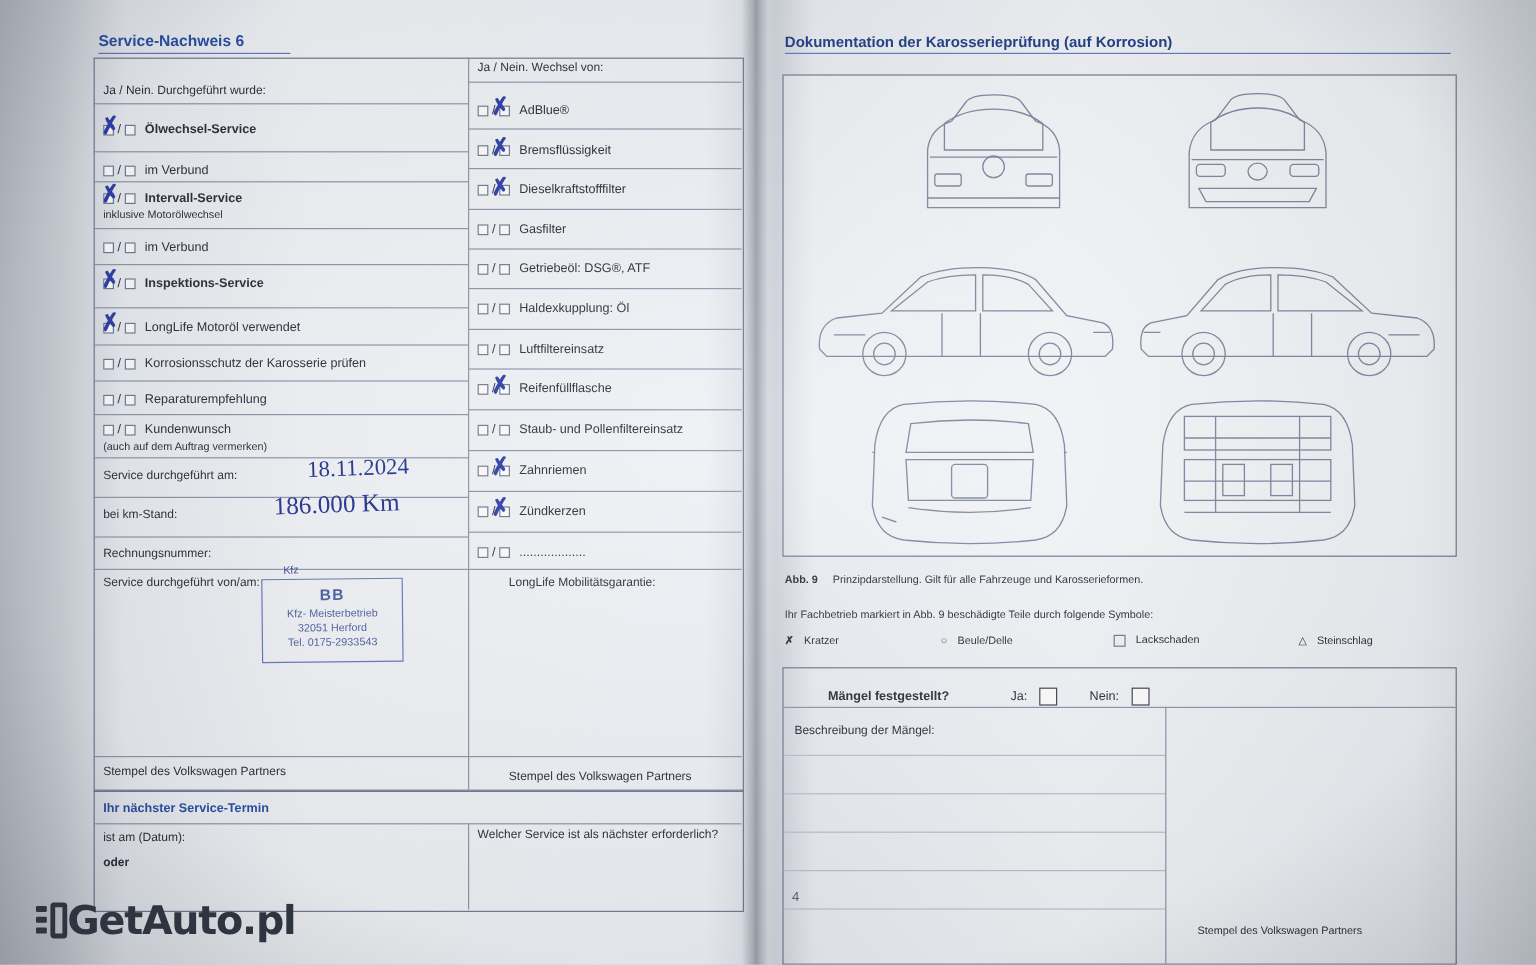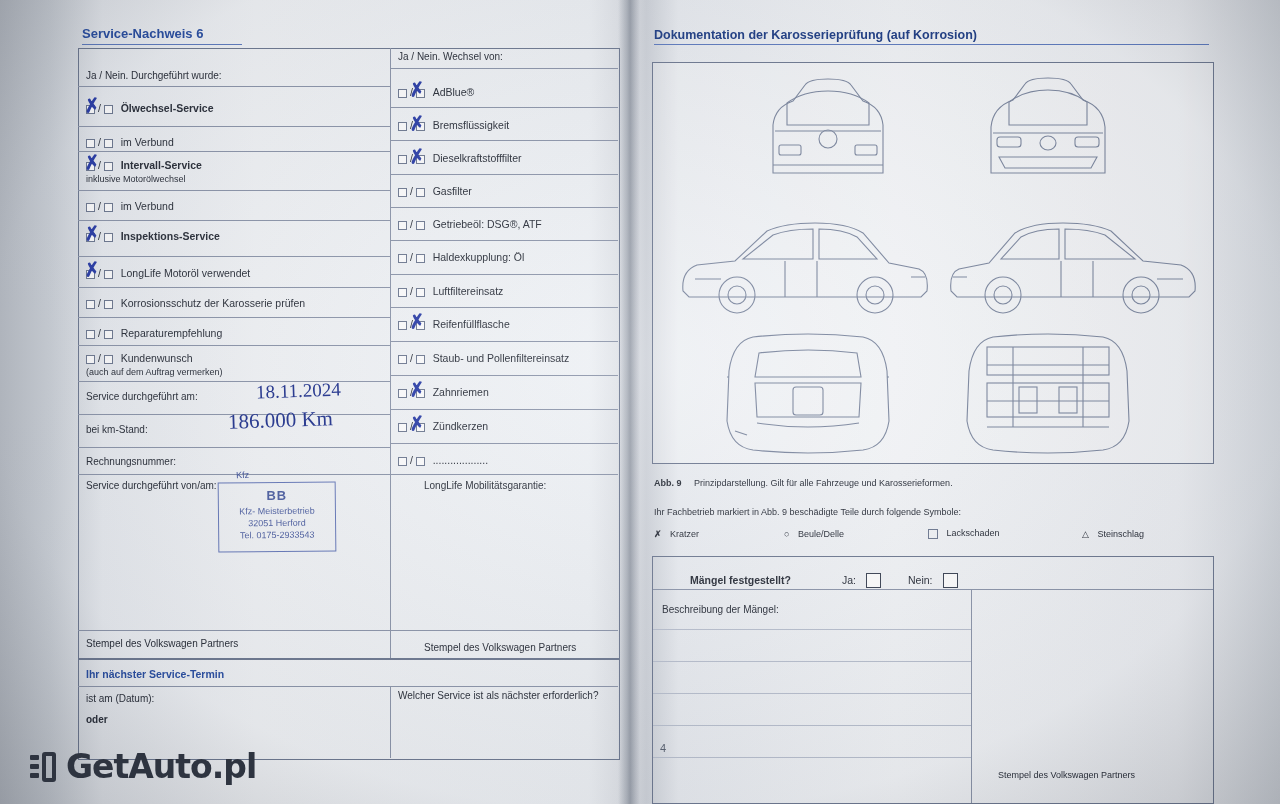--- a/index.html
+++ b/index.html
@@ -66,21 +66,21 @@
   .car svg{display:block;}
   .legend-cb{display:inline-block;width:8px;height:8px;border:1px solid #6f7a92;vertical-align:middle;}
 
   .mg-box{position:absolute;left:12px;top:548px;width:560px;height:246px;border:1px solid #6f7a92;}
   .mg-head{position:absolute;left:0;top:0;width:560px;height:32px;border-bottom:1px solid #8d96ab;}
   .mg-split{position:absolute;left:318px;top:32px;width:1px;height:214px;background:#8d96ab;}
   .mg-row{position:absolute;left:0;width:318px;height:1px;background:#b9c0cf;}
   .big-cb{display:inline-block;width:13px;height:13px;border:1.4px solid #3b4354;vertical-align:middle;background:#fff;}
 
   
-  #watermark{position:absolute;left:30px;bottom:18px;display:flex;align-items:center;gap:10px;text-align:center;}
+  #watermark{position:absolute;left:30px;bottom:18px;display:flex;align-items:center;text-align:center;}
   .wm-icon{width:26px;height:30px;position:relative;}
   .wm-icon i{position:absolute;left:0;width:9px;height:5px;background:#2e3440;border-radius:1px;}
   .wm-icon b{position:absolute;left:12px;top:0;width:14px;height:30px;border:4px solid #2e3440;border-radius:3px;box-sizing:border-box;}
   .wm-text{font-size:33px;font-weight:bold;color:#2e3440;letter-spacing:-1px;font-family:"DejaVu Sans", sans-serif;}
   .wm-text .pl{color:#2e3440;}
   .pagenum{position:absolute;left:600px;top:734px;font-size:11px;color:#5a6272;}
 </style>
 </head>
 <body>
 

